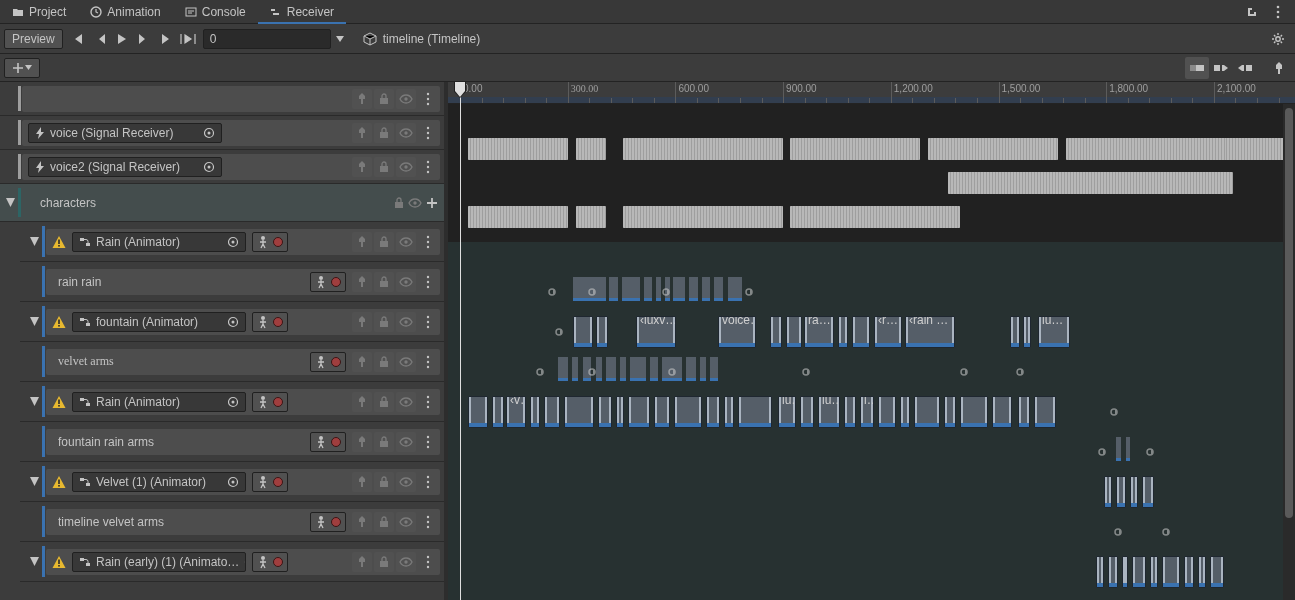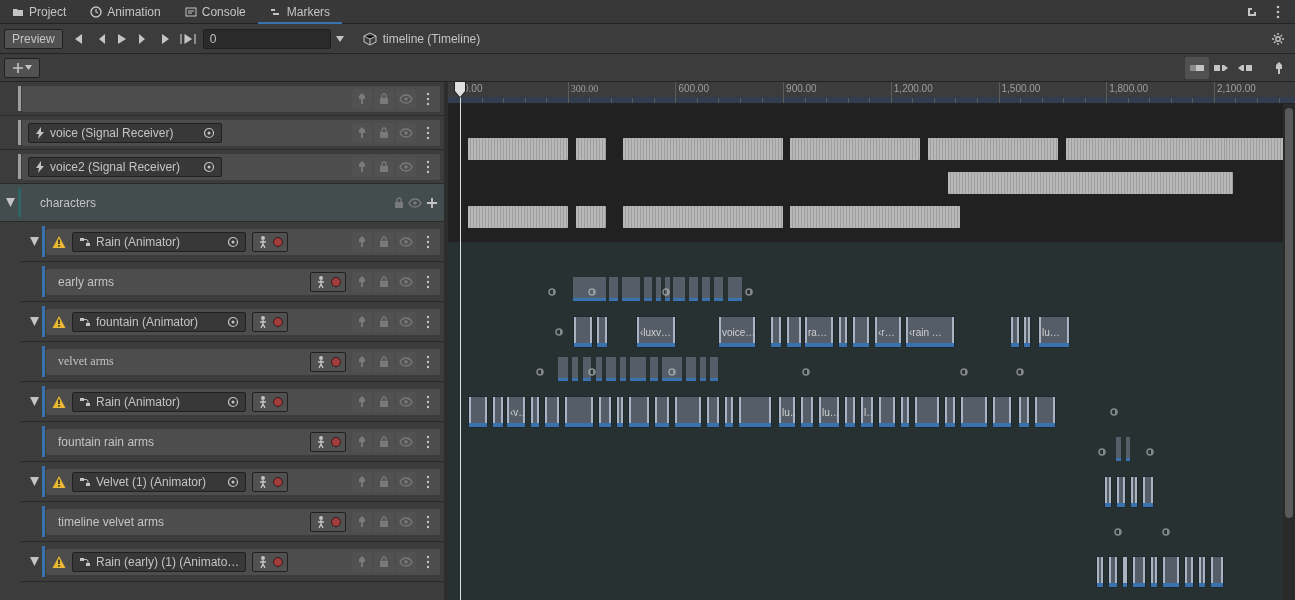--- a/index.html
+++ b/index.html
@@ -54,21 +54,21 @@
 .subtrack .track-head .inner{margin-left:26px}
 .subtrack .track-head .accent{left:22px}
 .subtrack .track-head .foldcaret{left:10px}
 .subtrack .track-head.child .inner{margin-left:26px;background:#4D4D4D}
 .subtrack .track-head.child .name-only{padding-left:6px}
 .tracks-right{position:absolute;left:0;right:0;top:22px;bottom:0;overflow:hidden}
 .r-row{position:absolute;left:0;right:0}
 .grp-cover{position:absolute;left:0;right:0;background:#273131}
 .clip{position:absolute;top:4px;bottom:4px;background:#555e68;border:1px solid #1f2730;border-radius:1px;overflow:hidden}
 .clip .footer{position:absolute;left:0;right:0;bottom:0;height:4px;background:#3A72B0}
-.clip .lbl{position:absolute;left:3px;bottom:9px;font-size:10px;color:#cfcfcf;white-space:nowrap}
+.clip .lbl{position:absolute;left:3px;bottom:20px;font-size:12px;color:#cfcfcf;white-space:nowrap}
 .clip .handle{position:absolute;top:0;bottom:0;width:2px;background:#aab4c0}
 .loop{position:absolute;top:50%;transform:translateY(-50%);width:12px;height:10px;opacity:.55}
 .loop svg{width:12px;height:10px;display:block}
 .wave{position:absolute;top:6px;height:22px;background:#b8b8b8;border-radius:1px}
 .wave::after{content:"";position:absolute;inset:0;background:repeating-linear-gradient(90deg,#b8b8b8 0,#b8b8b8 2px,#6e6e6e 2px,#6e6e6e 3px);opacity:.35}
 .vscroll{position:absolute;right:0;top:22px;bottom:0;width:12px;background:#2a2a2a}
 .vscroll .thumb{position:absolute;left:2px;right:2px;top:4px;height:410px;background:#5a5a5a;border-radius:4px}
 .warn{width:14px;height:14px}
 svg{display:block}
 .eye{width:14px;height:14px}
@@ -105,21 +105,21 @@
       </span>
     <span>Console</span>
   </div>
   <div class="tab active">
     <span class="ic">
         <svg viewBox="0 0 12 12">
           <rect x="1" y="3" width="4" height="2" fill="#C4C4C4"></rect>
           <rect x="3" y="7" width="6" height="2" fill="#C4C4C4"></rect>
         </svg>
       </span>
-    <span>Markers</span>
+    <span>Receiver</span>
   </div>
   <div class="right">
     <span class="tbtn">
         <svg width="12" height="12" viewBox="0 0 12 12">
           <path d="M2 2h4v2H4v4h4V6h2v4H2z" fill="#C4C4C4"></path>
         </svg>
       </span>
     <span class="tbtn">
         <svg width="4" height="14" viewBox="0 0 4 14">
           <circle cx="2" cy="2" r="1.3" fill="#C4C4C4"></circle>
@@ -456,21 +456,21 @@
                     <circle cx="2" cy="7" r="1.2" fill="#C4C4C4"></circle>
                     <circle cx="2" cy="12" r="1.2" fill="#C4C4C4"></circle>
                   </svg>
                 </span>
       </div>
     </div>
           </div>
           <div class="track-head child" style="height: 40px;">
       <span class="accent" style="background:#3A72B0"></span>
       <div class="inner">
-        <span class="name-only" style="flex:1">early arms</span>
+        <span class="name-only" style="flex:1">rain rain</span>
         <div class="avatar-rec">
           <span>
                   <svg width="12" height="14" viewBox="0 0 12 14">
                     <circle cx="6" cy="3" r="2" fill="#C4C4C4"></circle>
                     <path d="M6 5v4M3 7h6M6 9l-2 4M6 9l2 4" stroke="#C4C4C4" stroke-width="1.3"></path>
                   </svg>
                 </span>
           <span class="rec-c"></span>
         </div>
         <div class="icon-row">

